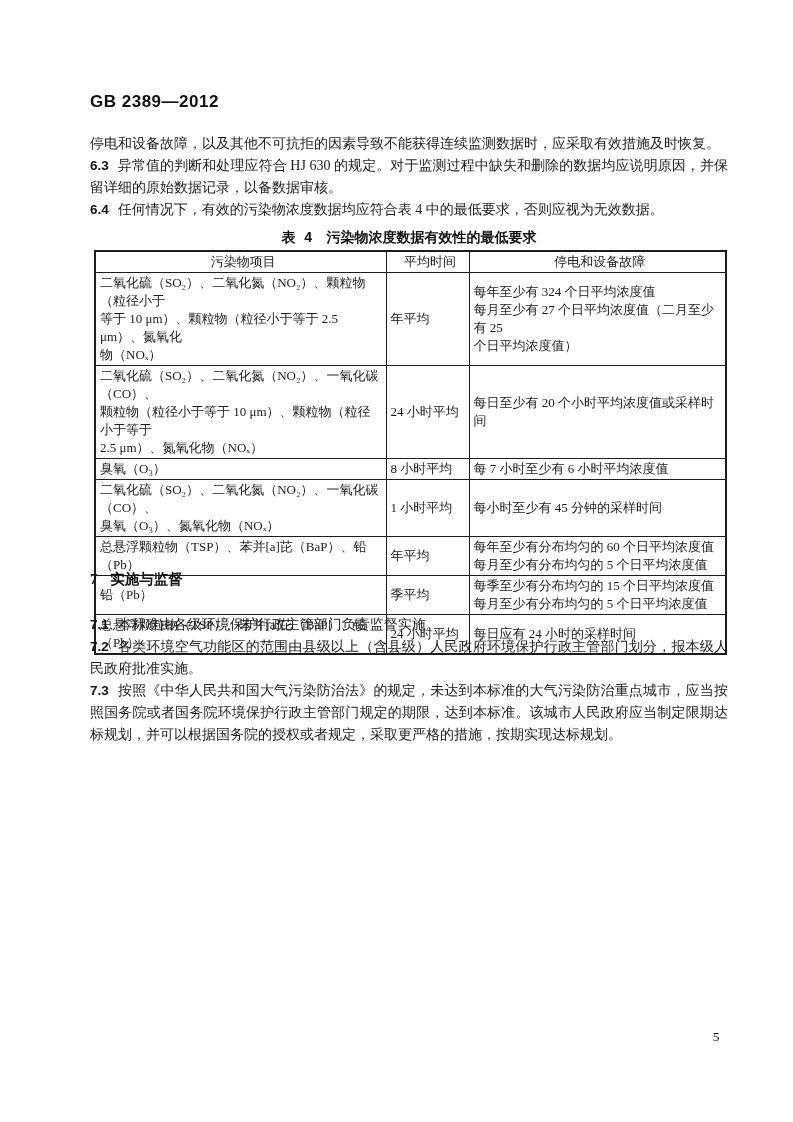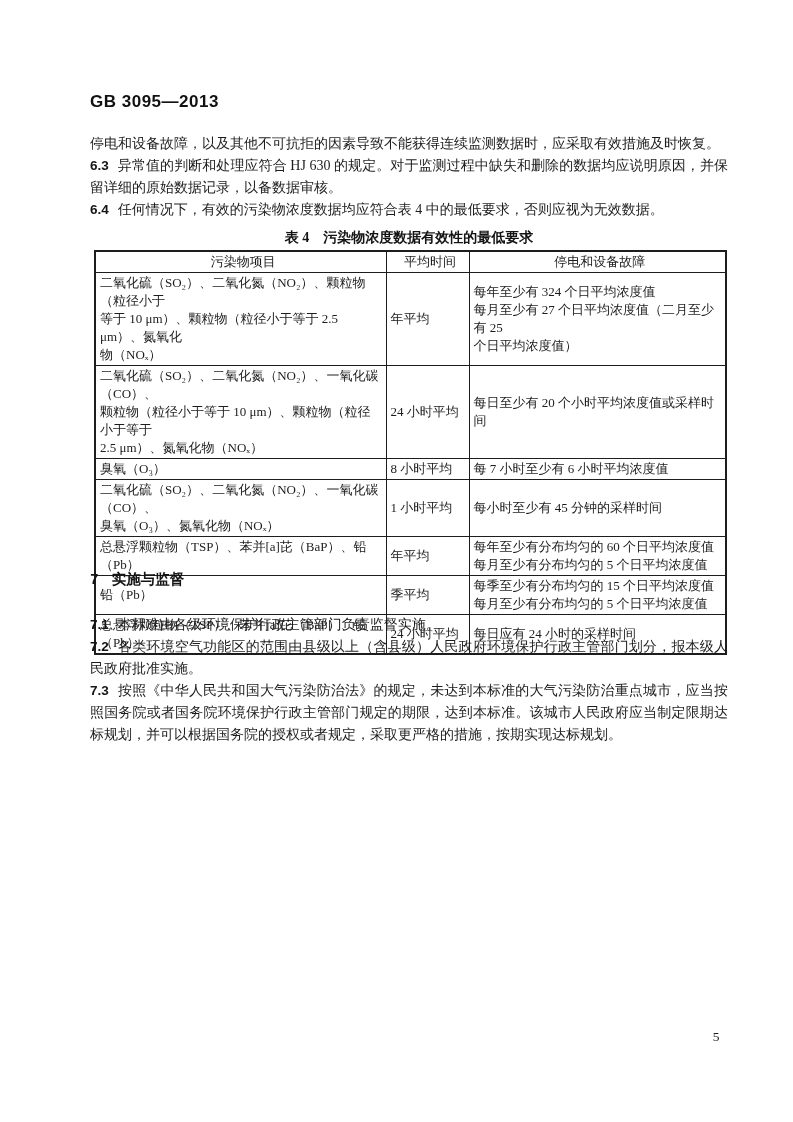--- a/index.html
+++ b/index.html
@@ -39,21 +39,21 @@
     font-size: 13.5px;
     padding-right: 9px;
     color: #141414;
   }
   .table-title {
     position: absolute;
     left: 90px;
     top: 229px;
     width: 638px;
     text-align: center;
-    font-family: Liberation Serif, serif;
+    font-family: Liberation Mono, monospace;
     font-weight: bold;
     font-size: 14px;
     color: #141414;
   }
   table.t4 {
     position: absolute;
     left: 94px;
     top: 250px;
     width: 631px;
     border-collapse: collapse;
@@ -76,21 +76,21 @@
     padding-left: 9px;
   }
   table.t4 td { text-align: left; }
   .section7 {
     position: absolute;
     left: 90px;
     top: 570px;
     width: 638px;
   }
   .section7 .heading {
-    font-family: Liberation Mono, monospace;
+    font-family: Liberation Serif, serif;
     font-weight: bold;
     font-size: 14.5px;
     color: #141414;
   }
   .section7 .heading .num { padding-right: 13px; }
   .section7 .clauses {
     margin-top: 25px;
     font-size: 14px;
     line-height: 22px;
     text-align: justify;
@@ -104,21 +104,21 @@
     text-align: center;
     font-size: 13.5px;
     color: #1c1c1c;
   }
 </style>
 </head>
 <body>
 
 <div class="page">
 
-  <div class="gb-header">GB 3095—2013</div>
+  <div class="gb-header">GB 2389—2012</div>
 
   <div class="body-block">
     <p>停电和设备故障，以及其他不可抗拒的因素导致不能获得连续监测数据时，应采取有效措施及时恢复。</p>
     <p><span class="clause-num">6.3</span><span>异常值的判断和处理应符合 HJ 630 的规定。对于监测过程中缺失和删除的数据均应说明原因，并保留详细的原始数据记录，以备数据审核。</span></p>
     <p><span class="clause-num">6.4</span><span>任何情况下，有效的污染物浓度数据均应符合表 4 中的最低要求，否则应视为无效数据。</span></p>
   </div>
 
   <div class="table-title">表 4　污染物浓度数据有效性的最低要求</div>
 
   <table class="t4">

